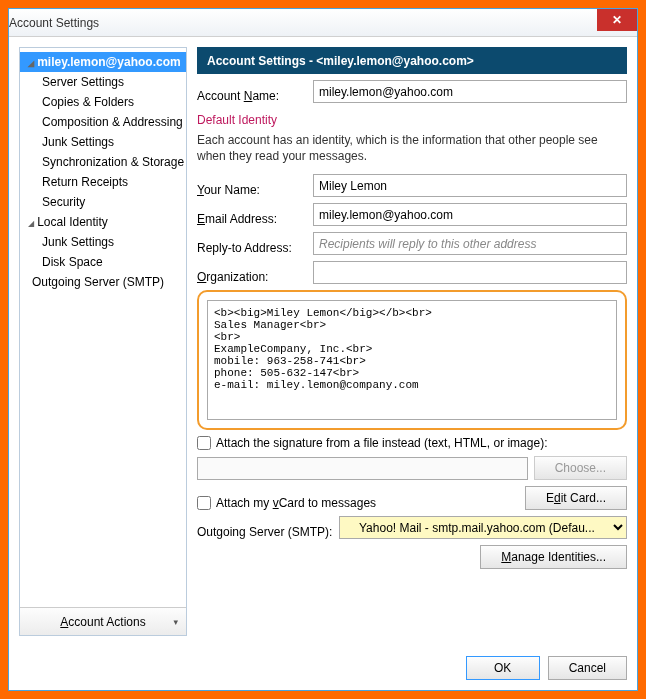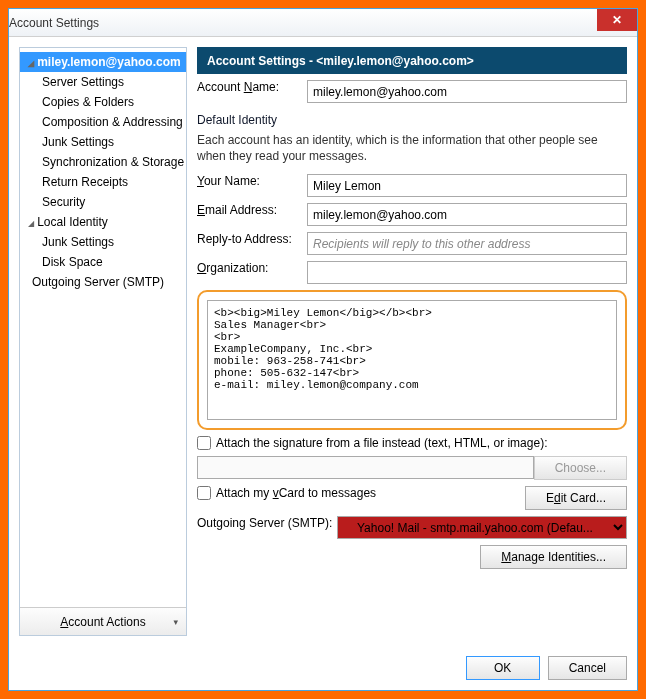--- a/index.html
+++ b/index.html
@@ -12,35 +12,35 @@
 .sidebar { width: 168px; border: 1px solid #bcd; background: #fff; display: flex; flex-direction: column; }
 .tree { flex: 1; padding: 4px 0; overflow: auto; }
 .tree-item { padding: 3px 6px 3px 22px; cursor: pointer; white-space: nowrap; }
 .tree-root { padding-left: 8px; font-weight: bold; position: relative; }
 .tree-root::before { content: "◢"; font-size: 8px; color: #666; margin-right: 3px; }
 .tree-item.selected { background: #3399ff; color: #fff; }
 .actions-bar { border-top: 1px solid #ccc; height: 28px; display: flex; align-items: center; justify-content: center; position: relative; cursor: pointer; background: linear-gradient(#fdfdfd,#ececec); }
 .actions-bar .drop { position: absolute; right: 8px; color: #555; font-size: 9px; }
 .main { flex: 1; display: flex; flex-direction: column; gap: 6px; overflow: hidden; }
 .header-strip { background: #0c4a6e; color: #fff; font-weight: bold; padding: 6px 10px; font-size: 13px; }
-.row { display: flex; align-items: flex-start; }
+.row { display: flex; align-items: flex-end; gap: 6px; }
 .label { width: 110px; text-align: left; }
 .label u { text-decoration: underline; }
 input[type=text] { border: 1px solid #aaa; padding: 3px 5px; height: 23px; font-size: 12px; }
 input[type=text].wide { flex: 1; }
-.section-title { margin-top: 4px; color: #0f172a; }
+.section-title { margin-top: 4px; color: #be185d; }
 .desc { color: #333; line-height: 1.3; margin-bottom: 4px; }
 .sig-box { border: 2px solid #f39c2c; border-radius: 10px; padding: 8px; display: flex; flex-direction: column; gap: 6px; }
 textarea { width: 100%; height: 120px; border: 1px solid #aaa; padding: 6px; font-family: "Consolas","Courier New",monospace; font-size: 11px; resize: none; white-space: pre; }
 .chk { display: flex; align-items: center; gap: 5px; }
 .chk input { width: 14px; height: 14px; }
 .btn { background: linear-gradient(#fdfdfd,#e6e6e6); border: 1px solid #aaa; padding: 4px 20px; cursor: pointer; min-width: 74px; text-align: center; height: 24px; }
 .btn.disabled { color: #999; border-color: #ccc; cursor: default; }
 .right { margin-left: auto; }
-select.smtp { flex: 1; border: 1px solid #aaa; height: 23px; padding: 2px 15px; background: #b91c1c; }
+select.smtp { flex: 1; border: 1px solid #aaa; height: 23px; padding: 2px 15px; background: #fef9c3; }
 .footer { display: flex; gap: 8px; justify-content: flex-end; padding: 10px; border-top: none; }
 .placeholder-style::placeholder { font-style: italic; color: #888; }
 .spacer { flex: 1; }
 </style>
 </head>
 <body>
 
 <div class="window">
   <div class="titlebar">
     <span class="titlebar-title">Account Settings</span>

